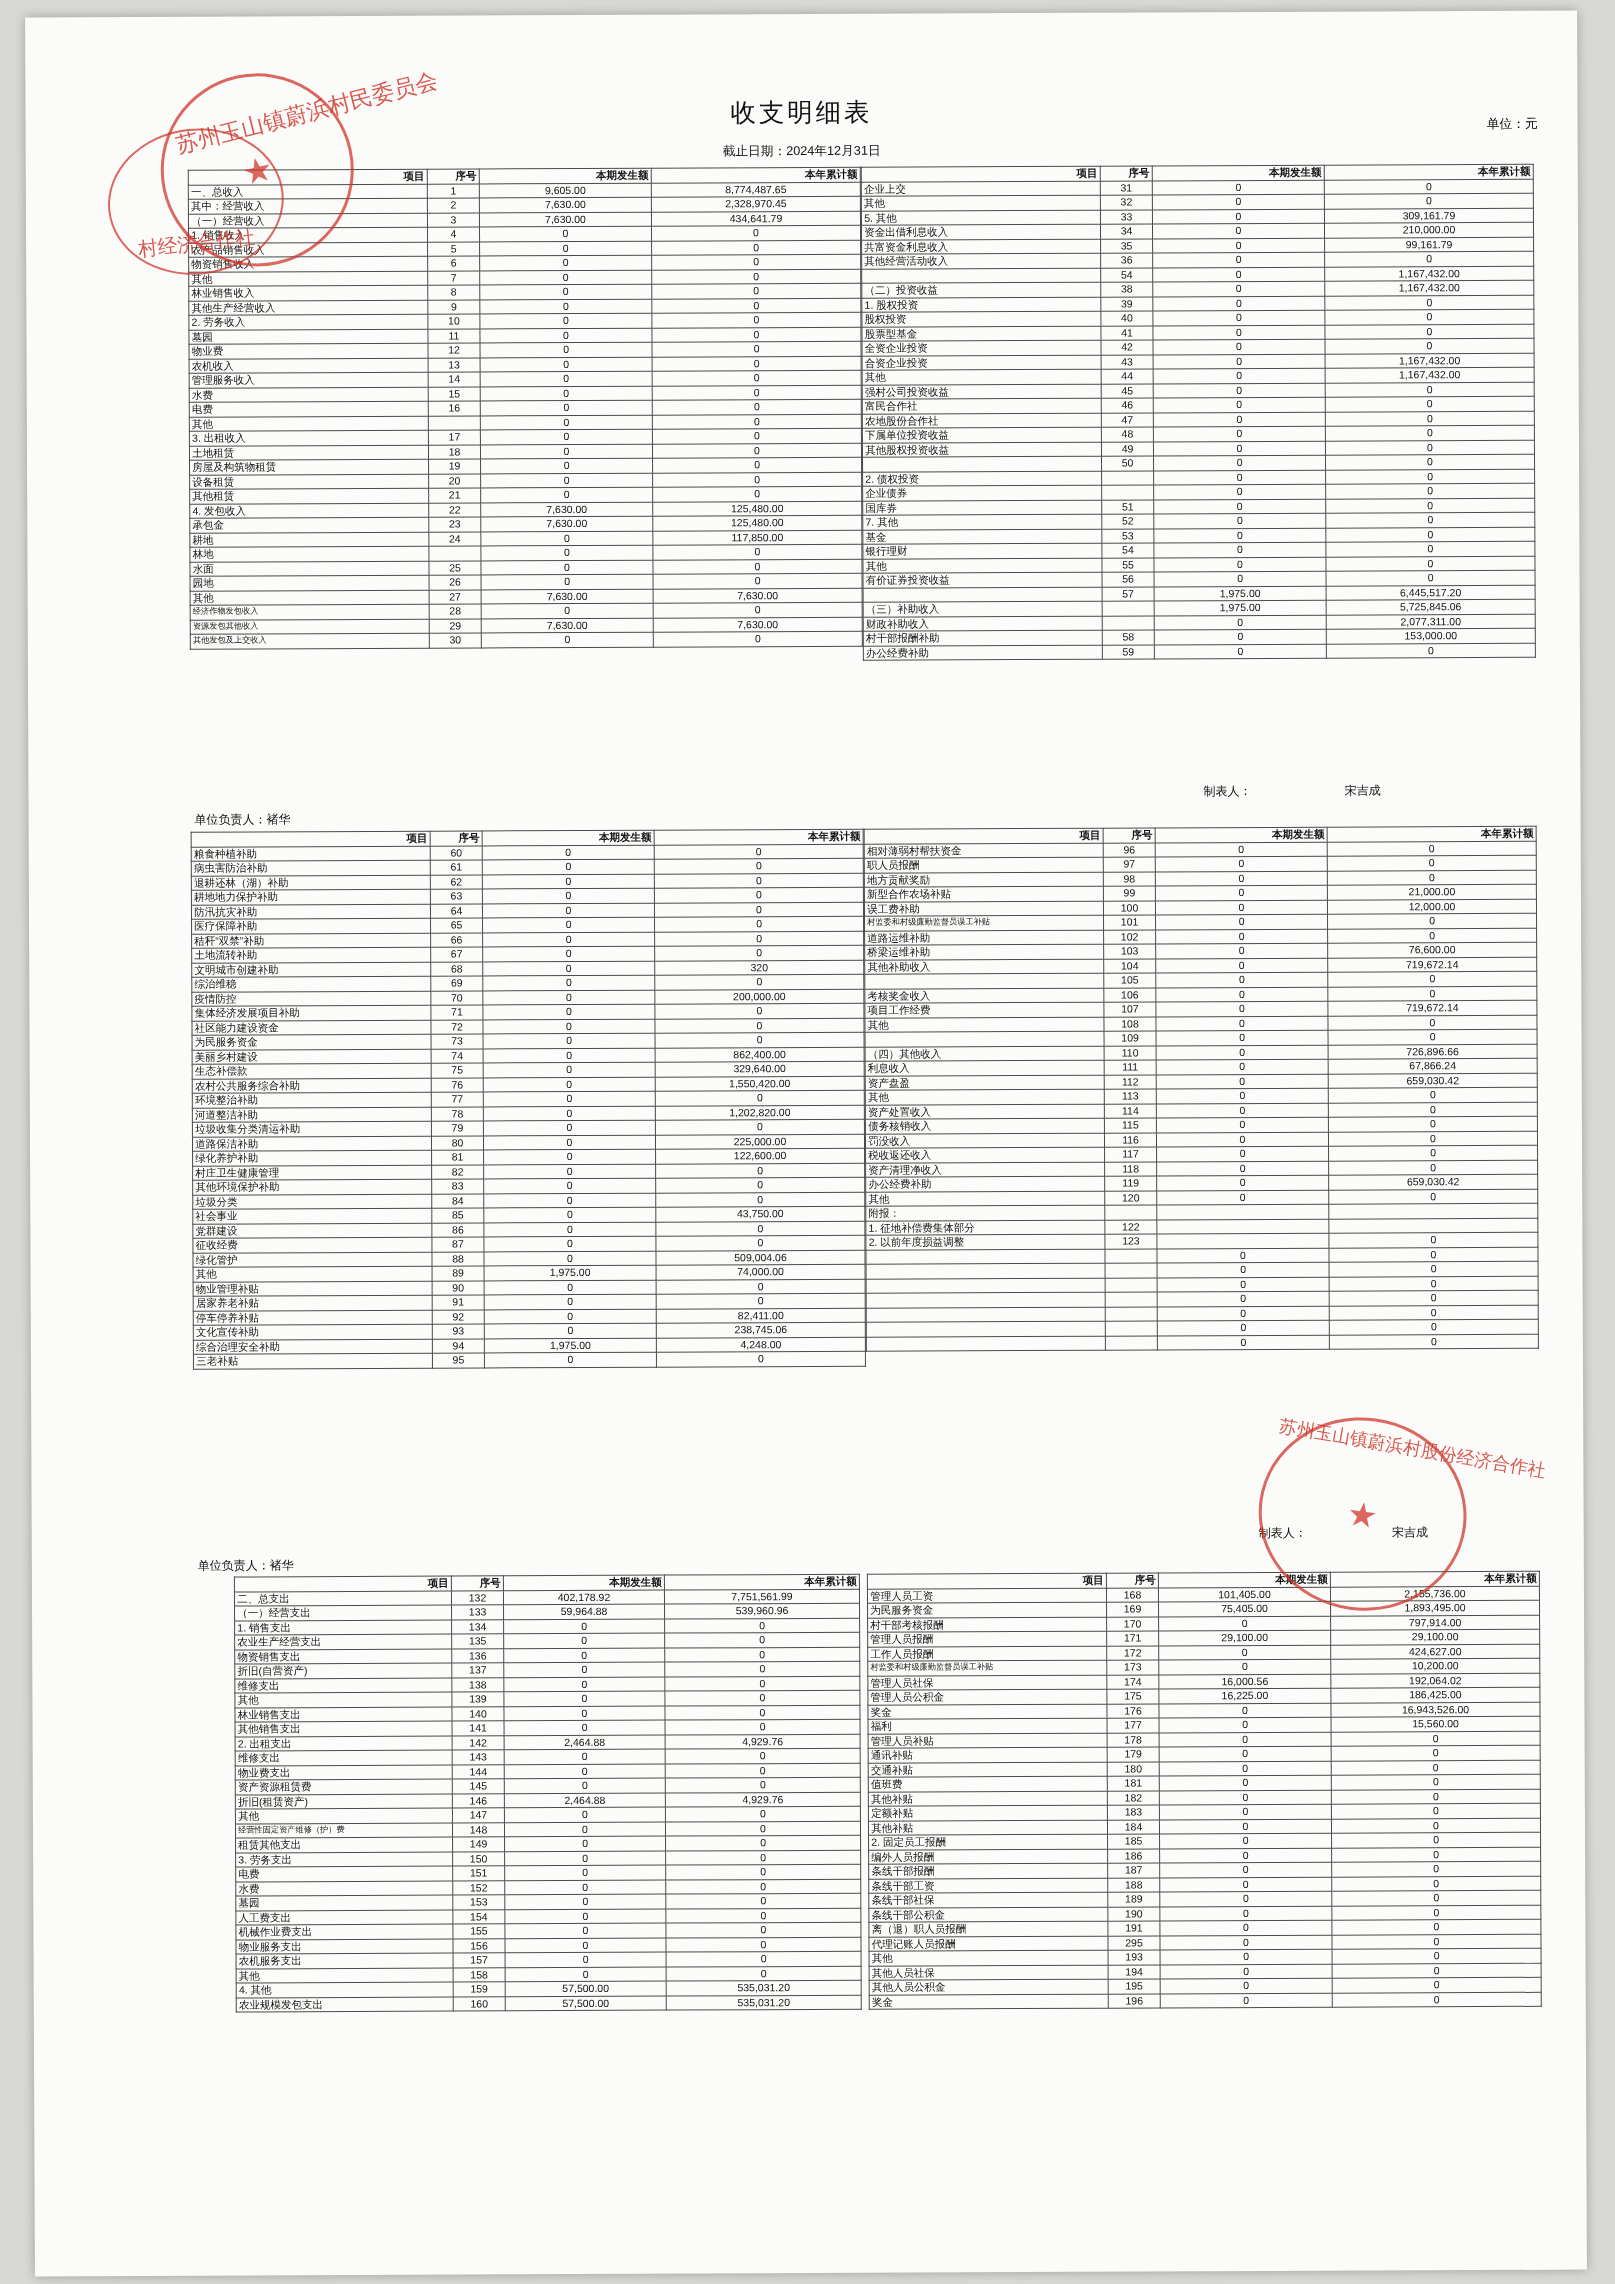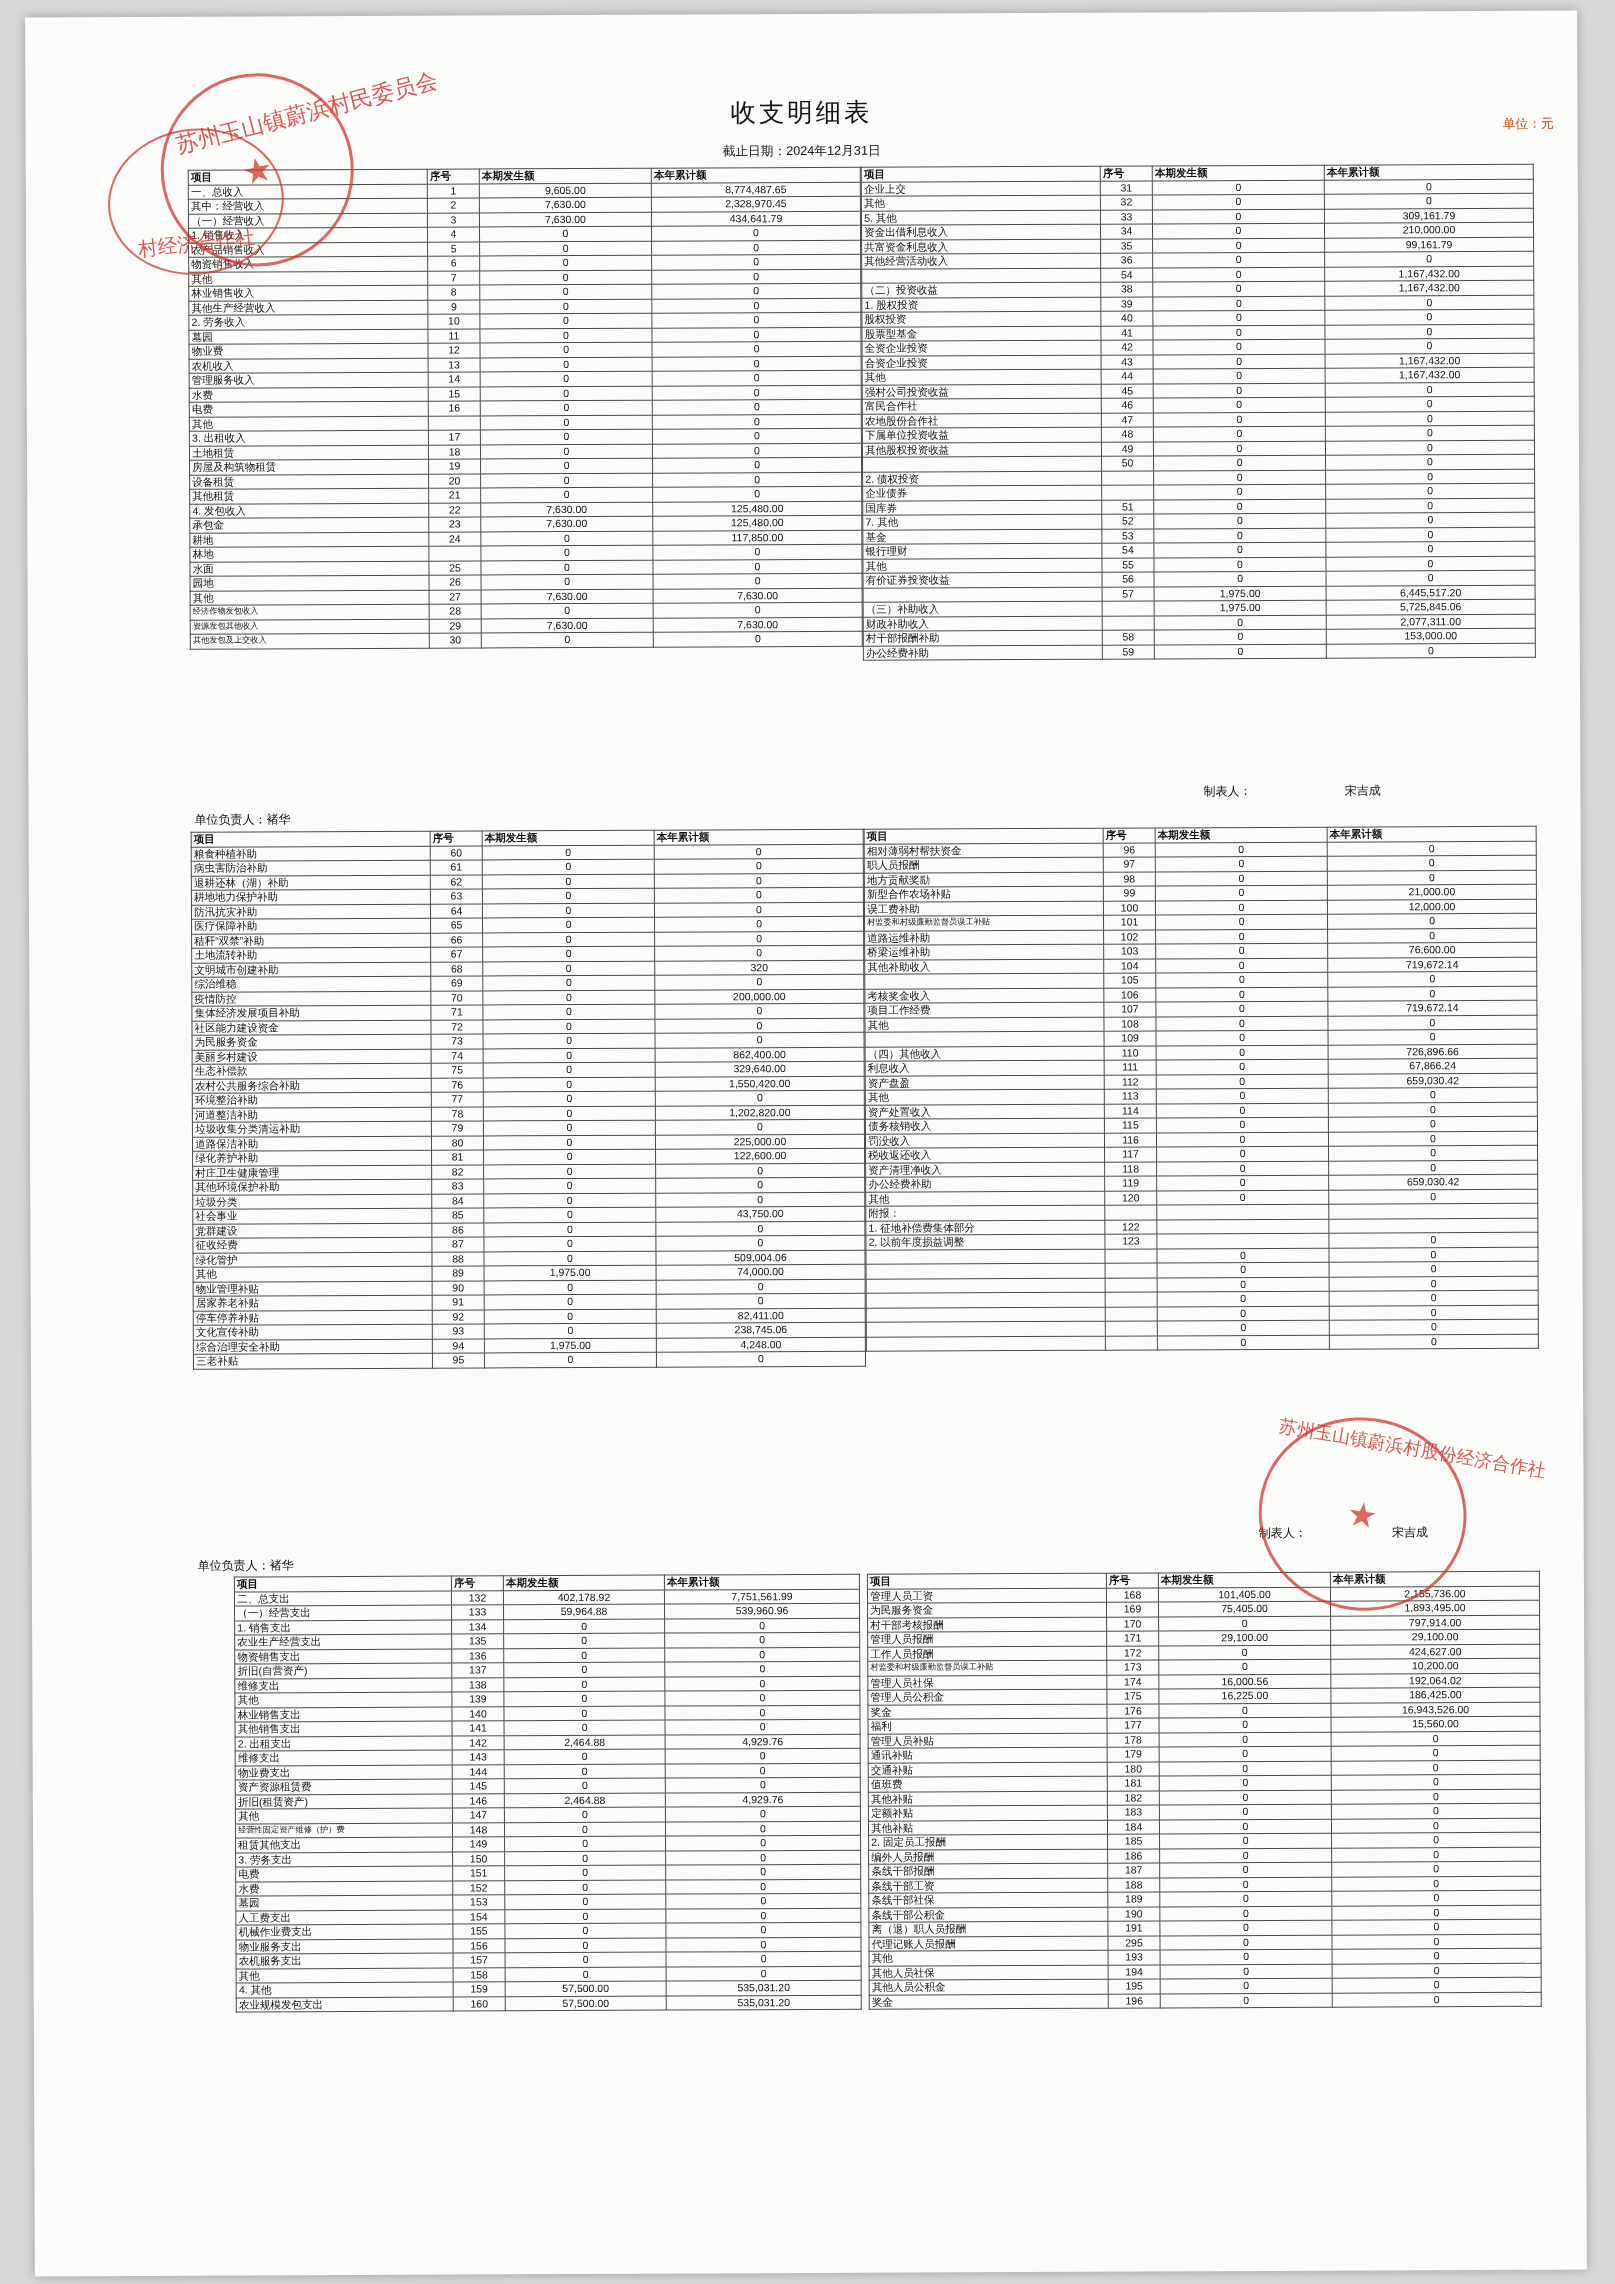--- a/index.html
+++ b/index.html
@@ -23,42 +23,42 @@
   .doc-title{
     position:absolute;left:0;right:0;top:82px;
     text-align:center;
     font-size:25.4px;letter-spacing:3px;color:#111;
   }
   .doc-sub{
     position:absolute;left:0;right:0;top:129px;
     text-align:center;font-size:12.7px;color:#111;
   }
   .unit-note{
-    position:absolute;right:24px;top:105px;font-size:12.7px;color:#c2410c;
+    position:absolute;right:40px;top:105px;font-size:12.7px;color:#000000;
   }
   
   .block{position:absolute;}
   table.t{
     border-collapse:collapse;
     table-layout:fixed;
     font-size:10.5px;
     color:#111;
   }
   table.t td{
     border:0.7px solid #4a4a4a;
     height:13.5px;
     padding:0 2.2px;
     line-height:12.7px;
     overflow:hidden;
     white-space:nowrap;
   }
   td.lbl{text-align:left;}
   td.num{text-align:center;}
   td.amt{text-align:center;}
-  td.hd{text-align:left;font-weight:bold;}
+  td.hd{text-align:right;font-weight:bold;}
   .ind0{padding-left:4.5px;}
   .ind1{padding-left:16.5px;}
   .ind2{padding-left:30px;}
   .tiny{font-size:8.2px;}
   
   .sig{position:absolute;font-size:12px;color:#111;}
   
   .stamp{
     position:absolute;
     border:3px solid #cf3026;

